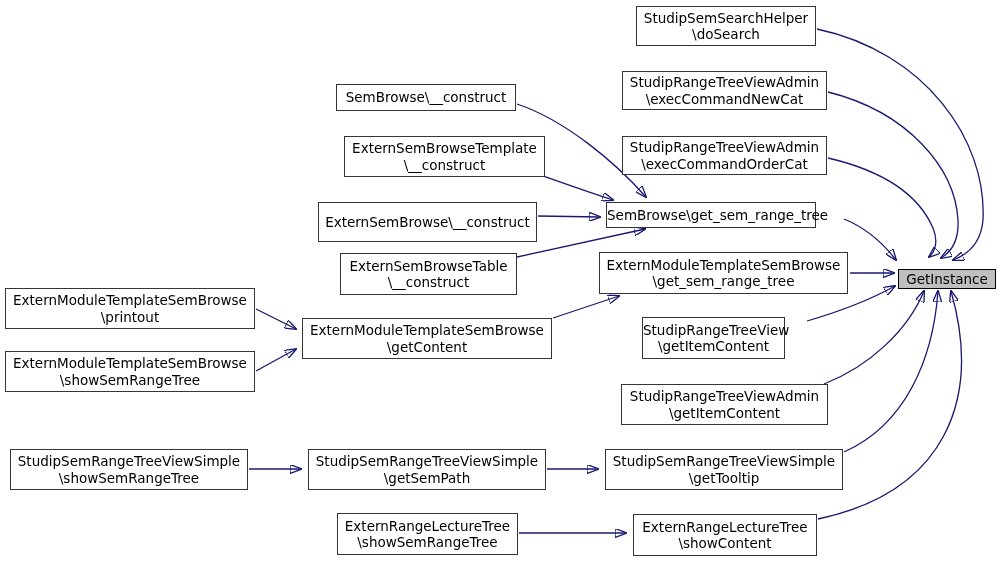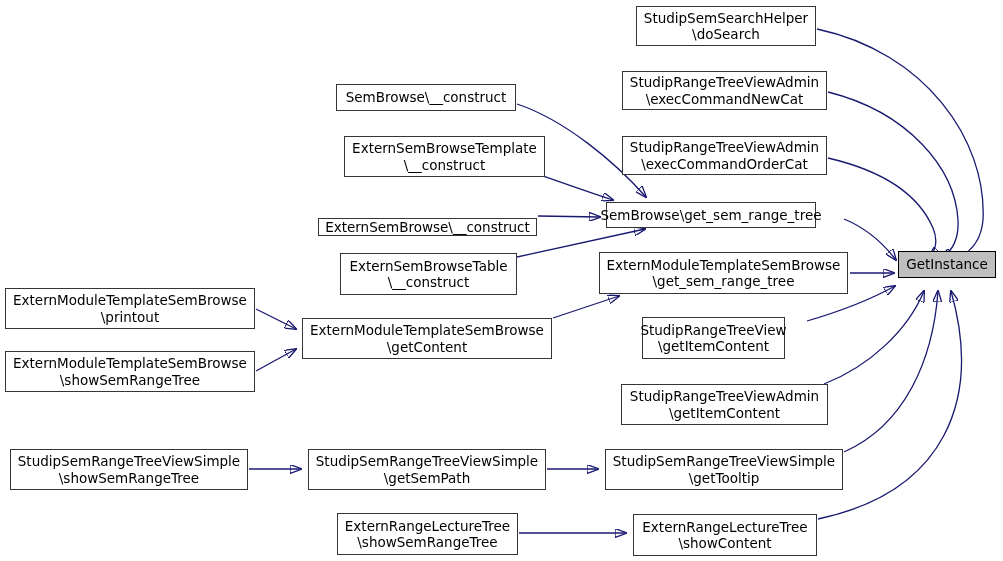--- a/index.html
+++ b/index.html
@@ -4,21 +4,21 @@
 <style>
   html,body{margin:0;padding:0;background:#ffffff;}
   #canvas{
     position:relative;width:1003px;height:561px;background:#ffffff;overflow:hidden;
     font-family:"DejaVu Sans","Liberation Sans",sans-serif;
   }
   svg.edges{position:absolute;left:0;top:0;width:1003px;height:561px;}
   svg.edges path{fill:none;stroke:#191970;stroke-width:1.3px;}
   .node{
     position:absolute;box-sizing:border-box;background:#ffffff;border:1.4px solid #353535;
-    display:flex;flex-direction:column;justify-content:center;align-items:center;
+    display:flex;flex-direction:column;justify-content:center;
     font-size:13.5px;line-height:16.5px;color:#000000;text-align:center;white-space:nowrap;
     z-index:2;
   }
   .node.focus{background:#bfbfbf;border-color:#000000;}
   .node span{display:block;}
 </style>
 </head>
 <body>
 
 <div id="canvas">
@@ -67,21 +67,21 @@
 
   <div class="node" style="left:336px;top:84px;width:180px;height:27px">
     <span>SemBrowse\__construct</span>
   </div>
 
   <div class="node" style="left:344px;top:136px;width:201px;height:41px">
     <span>ExternSemBrowseTemplate</span>
     <span>\__construct</span>
   </div>
 
-  <div class="node" style="left:318px;top:218px;width:219px;height:18px">
+  <div class="node" style="left:318px;top:202px;width:219px;height:40px">
     <span>ExternSemBrowse\__construct</span>
   </div>
 
   <div class="node" style="left:340px;top:253px;width:177px;height:42px">
     <span>ExternSemBrowseTable</span>
     <span>\__construct</span>
   </div>
 
   <div class="node" style="left:606px;top:202px;width:210px;height:26px">
     <span>SemBrowse\get_sem_range_tree</span>
@@ -135,17 +135,17 @@
   <div class="node" style="left:308px;top:449px;width:238px;height:41px">
     <span>StudipSemRangeTreeViewSimple</span>
     <span>\getSemPath</span>
   </div>
 
   <div class="node" style="left:337px;top:513px;width:181px;height:42px">
     <span>ExternRangeLectureTree</span>
     <span>\showSemRangeTree</span>
   </div>
 
-  <div class="node focus" style="left:898px;top:251px;width:98px;height:27px">
+  <div class="node focus" style="left:898px;top:269px;width:98px;height:20px">
     <span>GetInstance</span>
   </div>
 
 </div>
 
 </body></html>

